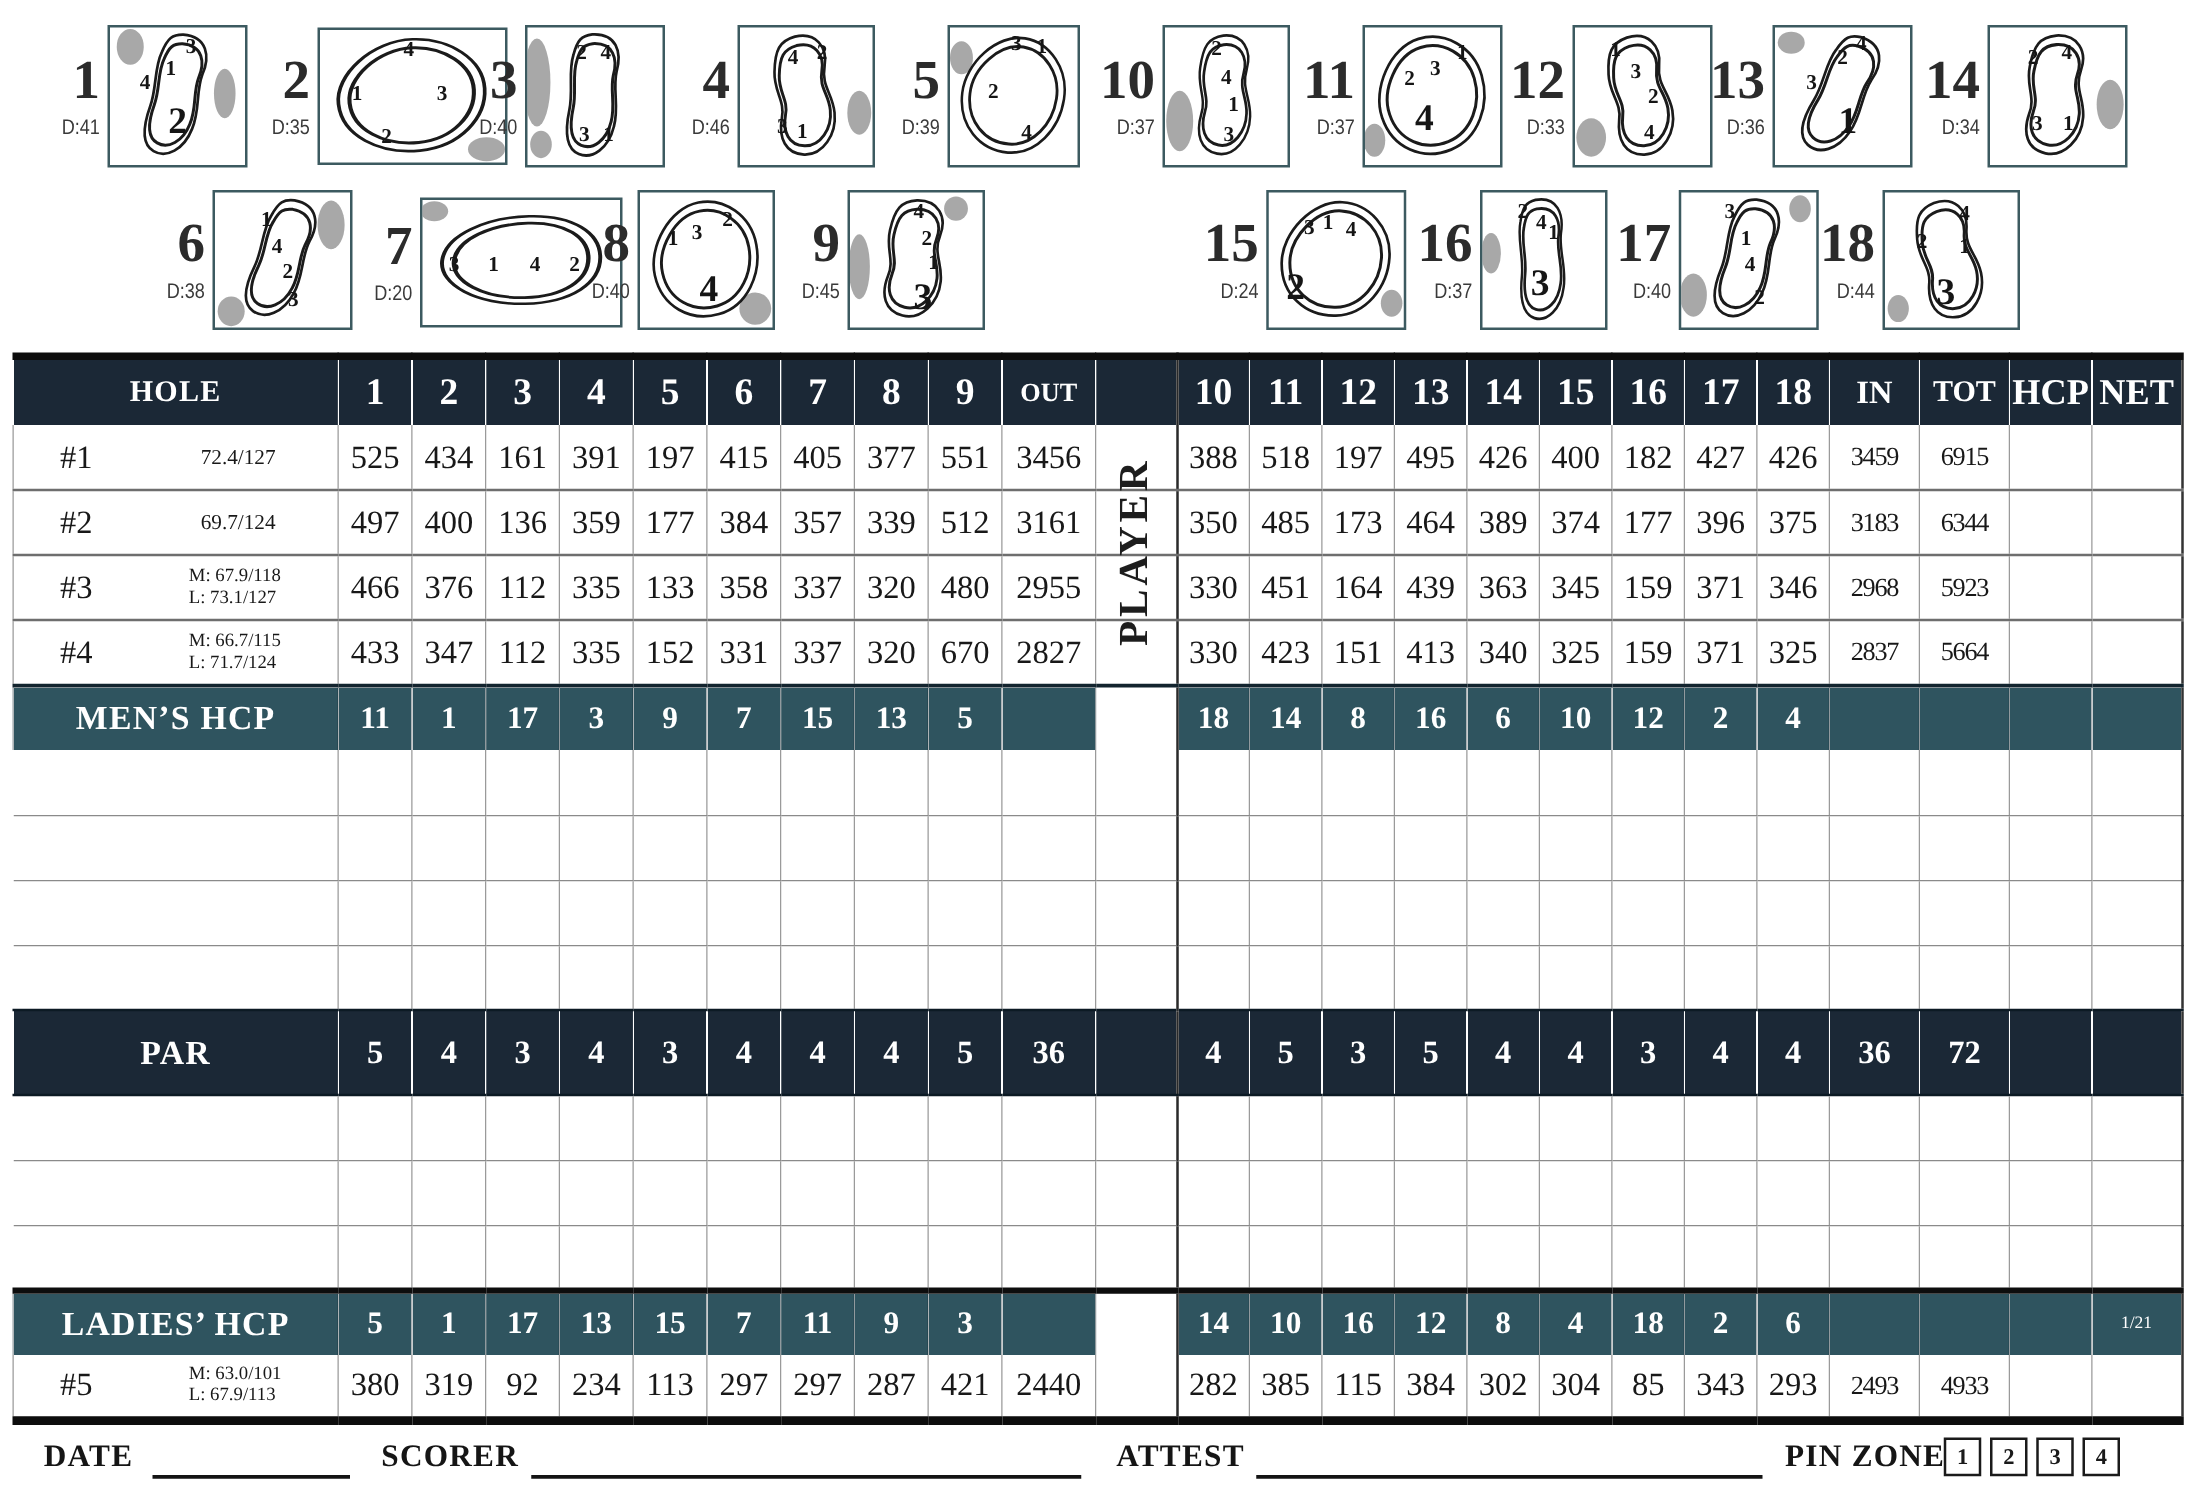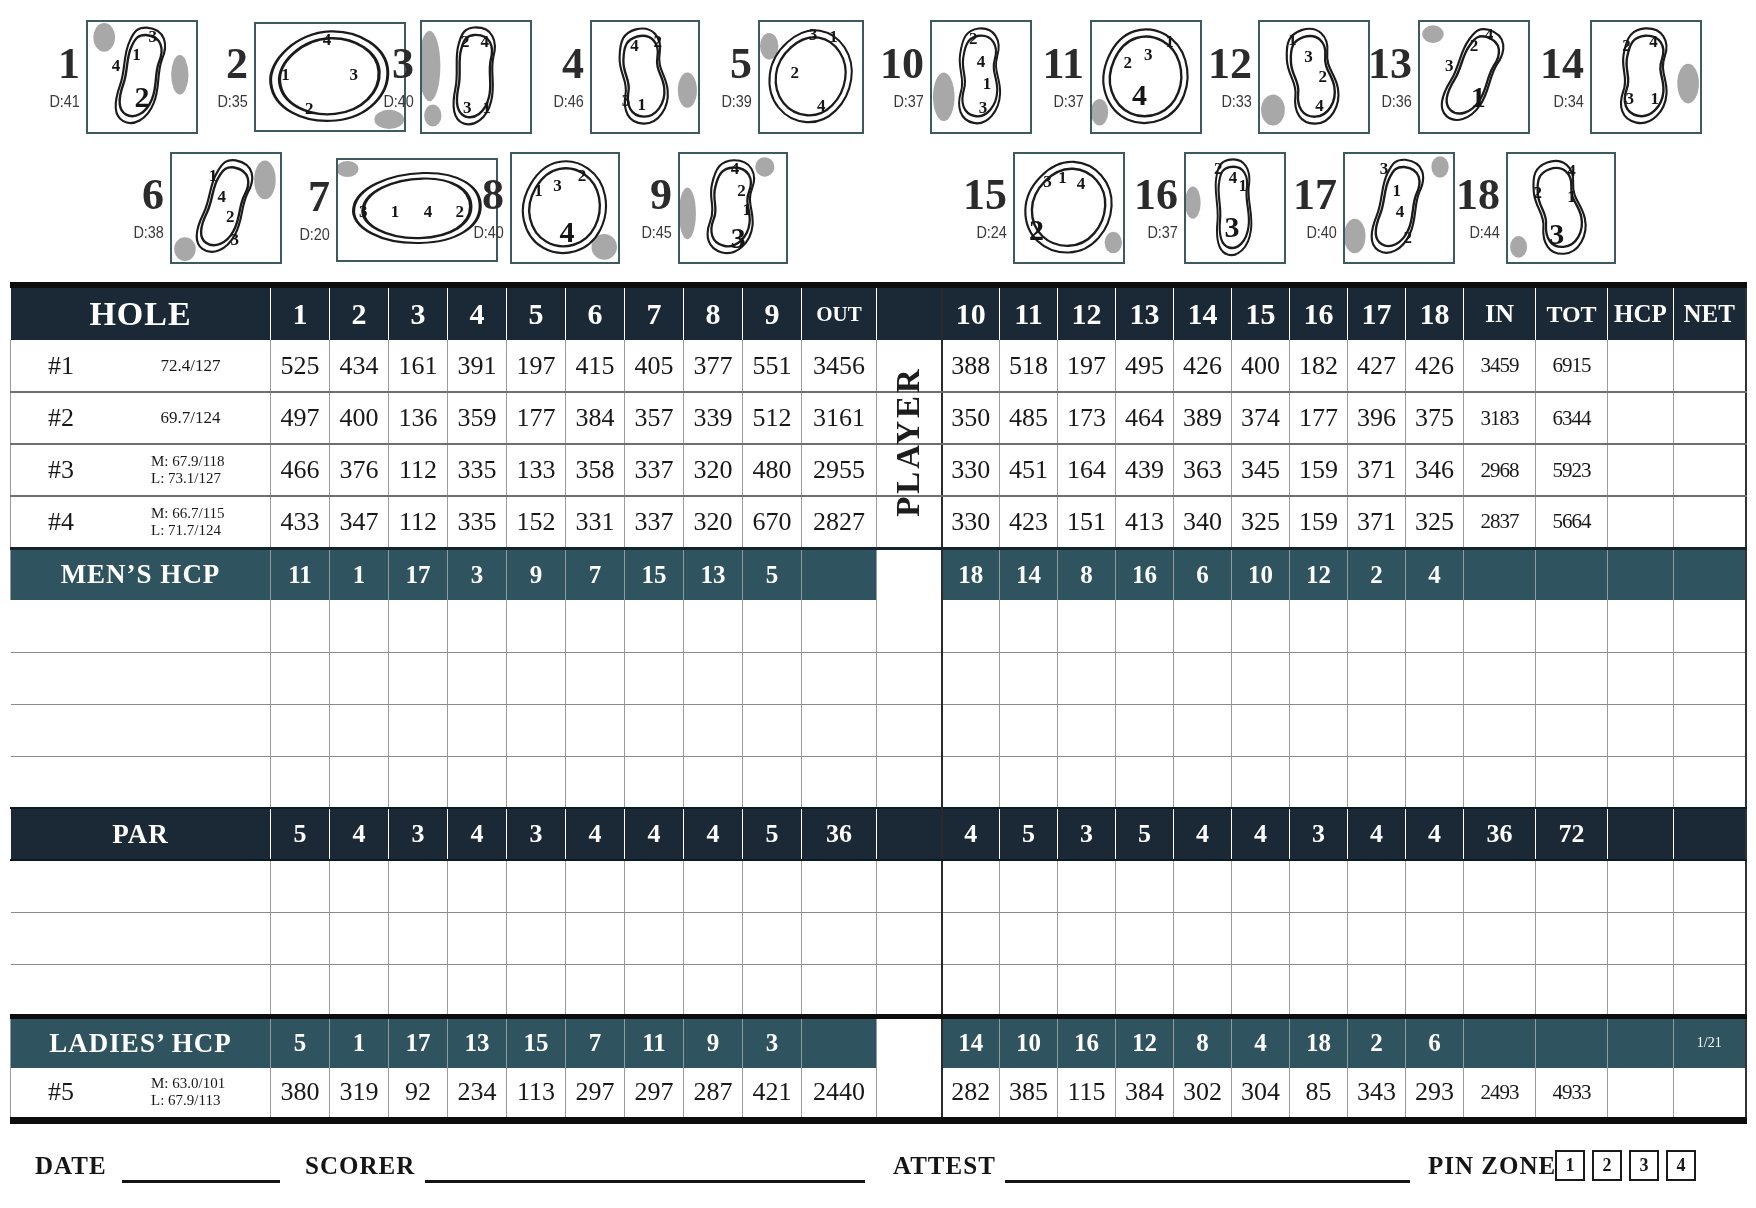--- a/index.html
+++ b/index.html
@@ -20,25 +20,25 @@
   .zone.big{font-size:30px;}
   
   table.scorecard{position:absolute;left:10px;top:282px;width:1735px;border-collapse:collapse;
       table-layout:fixed;border-top:6px solid #0d0d0d;border-right:2px solid #333;}
   table.scorecard td{padding:0;text-align:center;vertical-align:middle;overflow:hidden;
       border-left:1.8px solid #9a9a9a;color:#181818;}
   td.lab{border-left:none;text-align:left;}
   tr.r-head{height:55px;}
   tr.r-head td{background:#1b2836;color:#fff;border-left:1.5px solid rgba(255,255,255,.28);}
   td.hd{font-weight:bold;font-size:30px;}
-  td.lab-hd{font-size:34px;padding-left:22px;letter-spacing:1px;border-left:none;text-align:left;}
+  td.lab-hd{font-size:24px;padding-left:22px;letter-spacing:1px;border-left:none;text-align:left;}
   td.out-hd{font-size:21px;}
   td.in-hd{font-size:26px;}
   td.tot-hd{font-size:24px;}
-  td.hcp-hd,td.net-hd{font-size:25px;}
+  td.hcp-hd,td.net-hd{font-size:29px;}
   tr.r-tee{height:52px;}
   tr.r-tee td, tr.r-tee5 td{border-bottom:2px solid #6e6e6e;}
   td.val{font-size:26px;}
   td.tot-val,td.in-val{font-size:21px;letter-spacing:-1px;}
   .tee-flex{display:flex;align-items:center;height:100%;}
   .tee-name{flex:0 0 100px;text-align:center;font-size:26px;}
   .tee-rating{flex:1;text-align:center;font-size:17px;}
   .rat2{flex:1;font-size:15px;line-height:1.15;text-align:left;padding-left:40px;}
   
   td.pcol{background:#fff;border-left:2.5px solid #2a2a2a;border-right:2.5px solid #2a2a2a;}
@@ -49,21 +49,21 @@
       letter-spacing:3px;white-space:nowrap;}
   
   tr.r-hcp{height:52px;}
   tr.r-hcp td{background:#2f545f;color:#fff;border-left:1.5px solid rgba(10,30,40,.45);}
   tr.r-hcp td.pcol{background:#fff;}
   tr.r-hcp-m td{border-top:3px solid #13242e;}
   tr.r-ladies td{border-top:5px solid #0d0d0d;}
   td.hcp-lab{font-size:27px;font-weight:bold;padding-left:22px;letter-spacing:1px;border-left:none;text-align:left;}
   td.hcp-val{font-size:25px;font-weight:bold;}
   td.edition{font-size:14px;color:rgba(225,234,238,.55);text-align:right;padding-right:8px;}
-  tr.r-par{height:52px;}
+  tr.r-par{height:68px;}
   tr.r-par td{background:#1b2836;color:#fff;border-left:1.5px solid rgba(255,255,255,.14);
       border-top:2px solid #0c1a24;border-bottom:2px solid #0c1a24;}
   td.par-lab{font-size:27px;font-weight:bold;padding-left:22px;letter-spacing:1px;border-left:none;text-align:left;}
   td.par-val{font-size:26px;font-weight:bold;}
   tr.r-empty{height:52px;}
   tr.r-empty td{border-bottom:1.8px solid #8a8a8a;background:#fff;}
   tr.r-empty td.lab{border-left:none;}
   tr.r-tee5{height:52px;}
   tr.r-tee5 td{border-bottom:7px solid #0d0d0d;}
   

